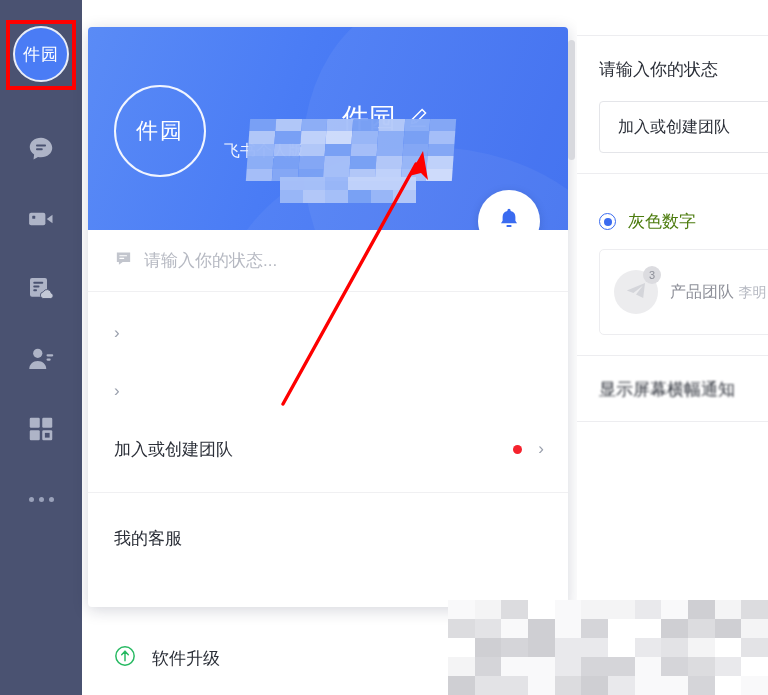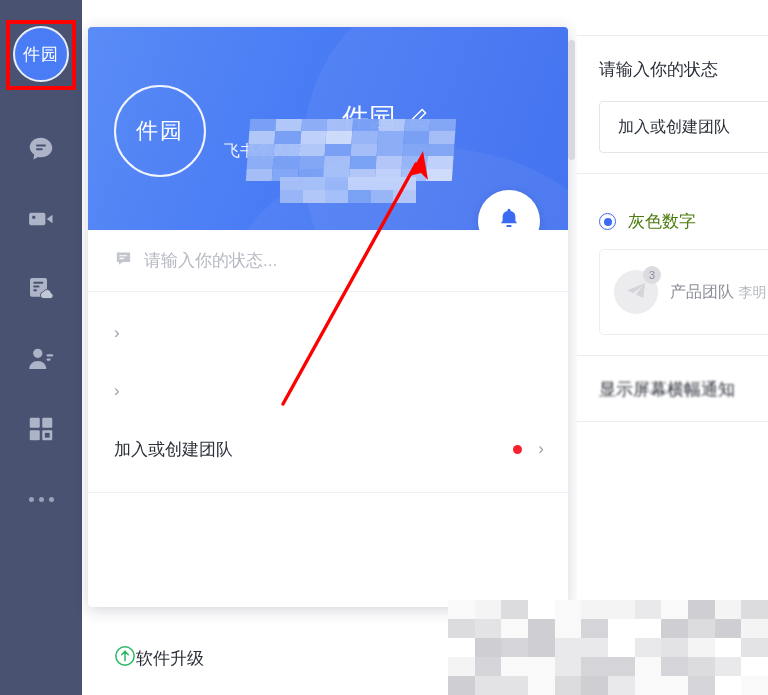--- a/index.html
+++ b/index.html
@@ -150,21 +150,21 @@
 
   
   .upgrade {
     position: absolute;
     left: 88px; top: 630px;
     width: 480px; height: 56px;
     display: flex; align-items: center;
     padding-left: 26px;
     background: #ffffff;
   }
-  .upgrade .label { color: #2b2f38; font-size: 17px; }
+  .upgrade .label { margin-left: 16px; color: #2b2f38; font-size: 17px; }
 
   
   .right-panel {
     position: absolute;
     left: 577px; top: 0;
     width: 191px; height: 695px;
     background: #ffffff;
     overflow: hidden;
   }
   .rp-topline { height: 36px; border-bottom: 1px solid #ededf0; }
@@ -431,20 +431,25 @@
       </div>
 
       <div class="menu-item">
         <span class="label">加入或创建团队</span>
         <span class="red-dot"></span>
         <span class="chev">›</span>
       </div>
 
     </div>
 
+    <div class="menu-group last">
+      <div class="menu-item">
+        <span class="label">我的客服</span>
+      </div>
+    </div>
 
   </div>
 
   <div class="upgrade">
     <span>
       <svg width="22" height="22" viewBox="0 0 24 24">
         <circle cx="12" cy="12" r="10" fill="none" stroke="#26b961" stroke-width="1.6"></circle>
         <path d="M12 6.8v10.4M12 6.8l-3.6 3.8M12 6.8l3.6 3.8" fill="none" stroke="#26b961" stroke-width="1.6" stroke-linecap="round" stroke-linejoin="round"></path>
       </svg>
     </span>

